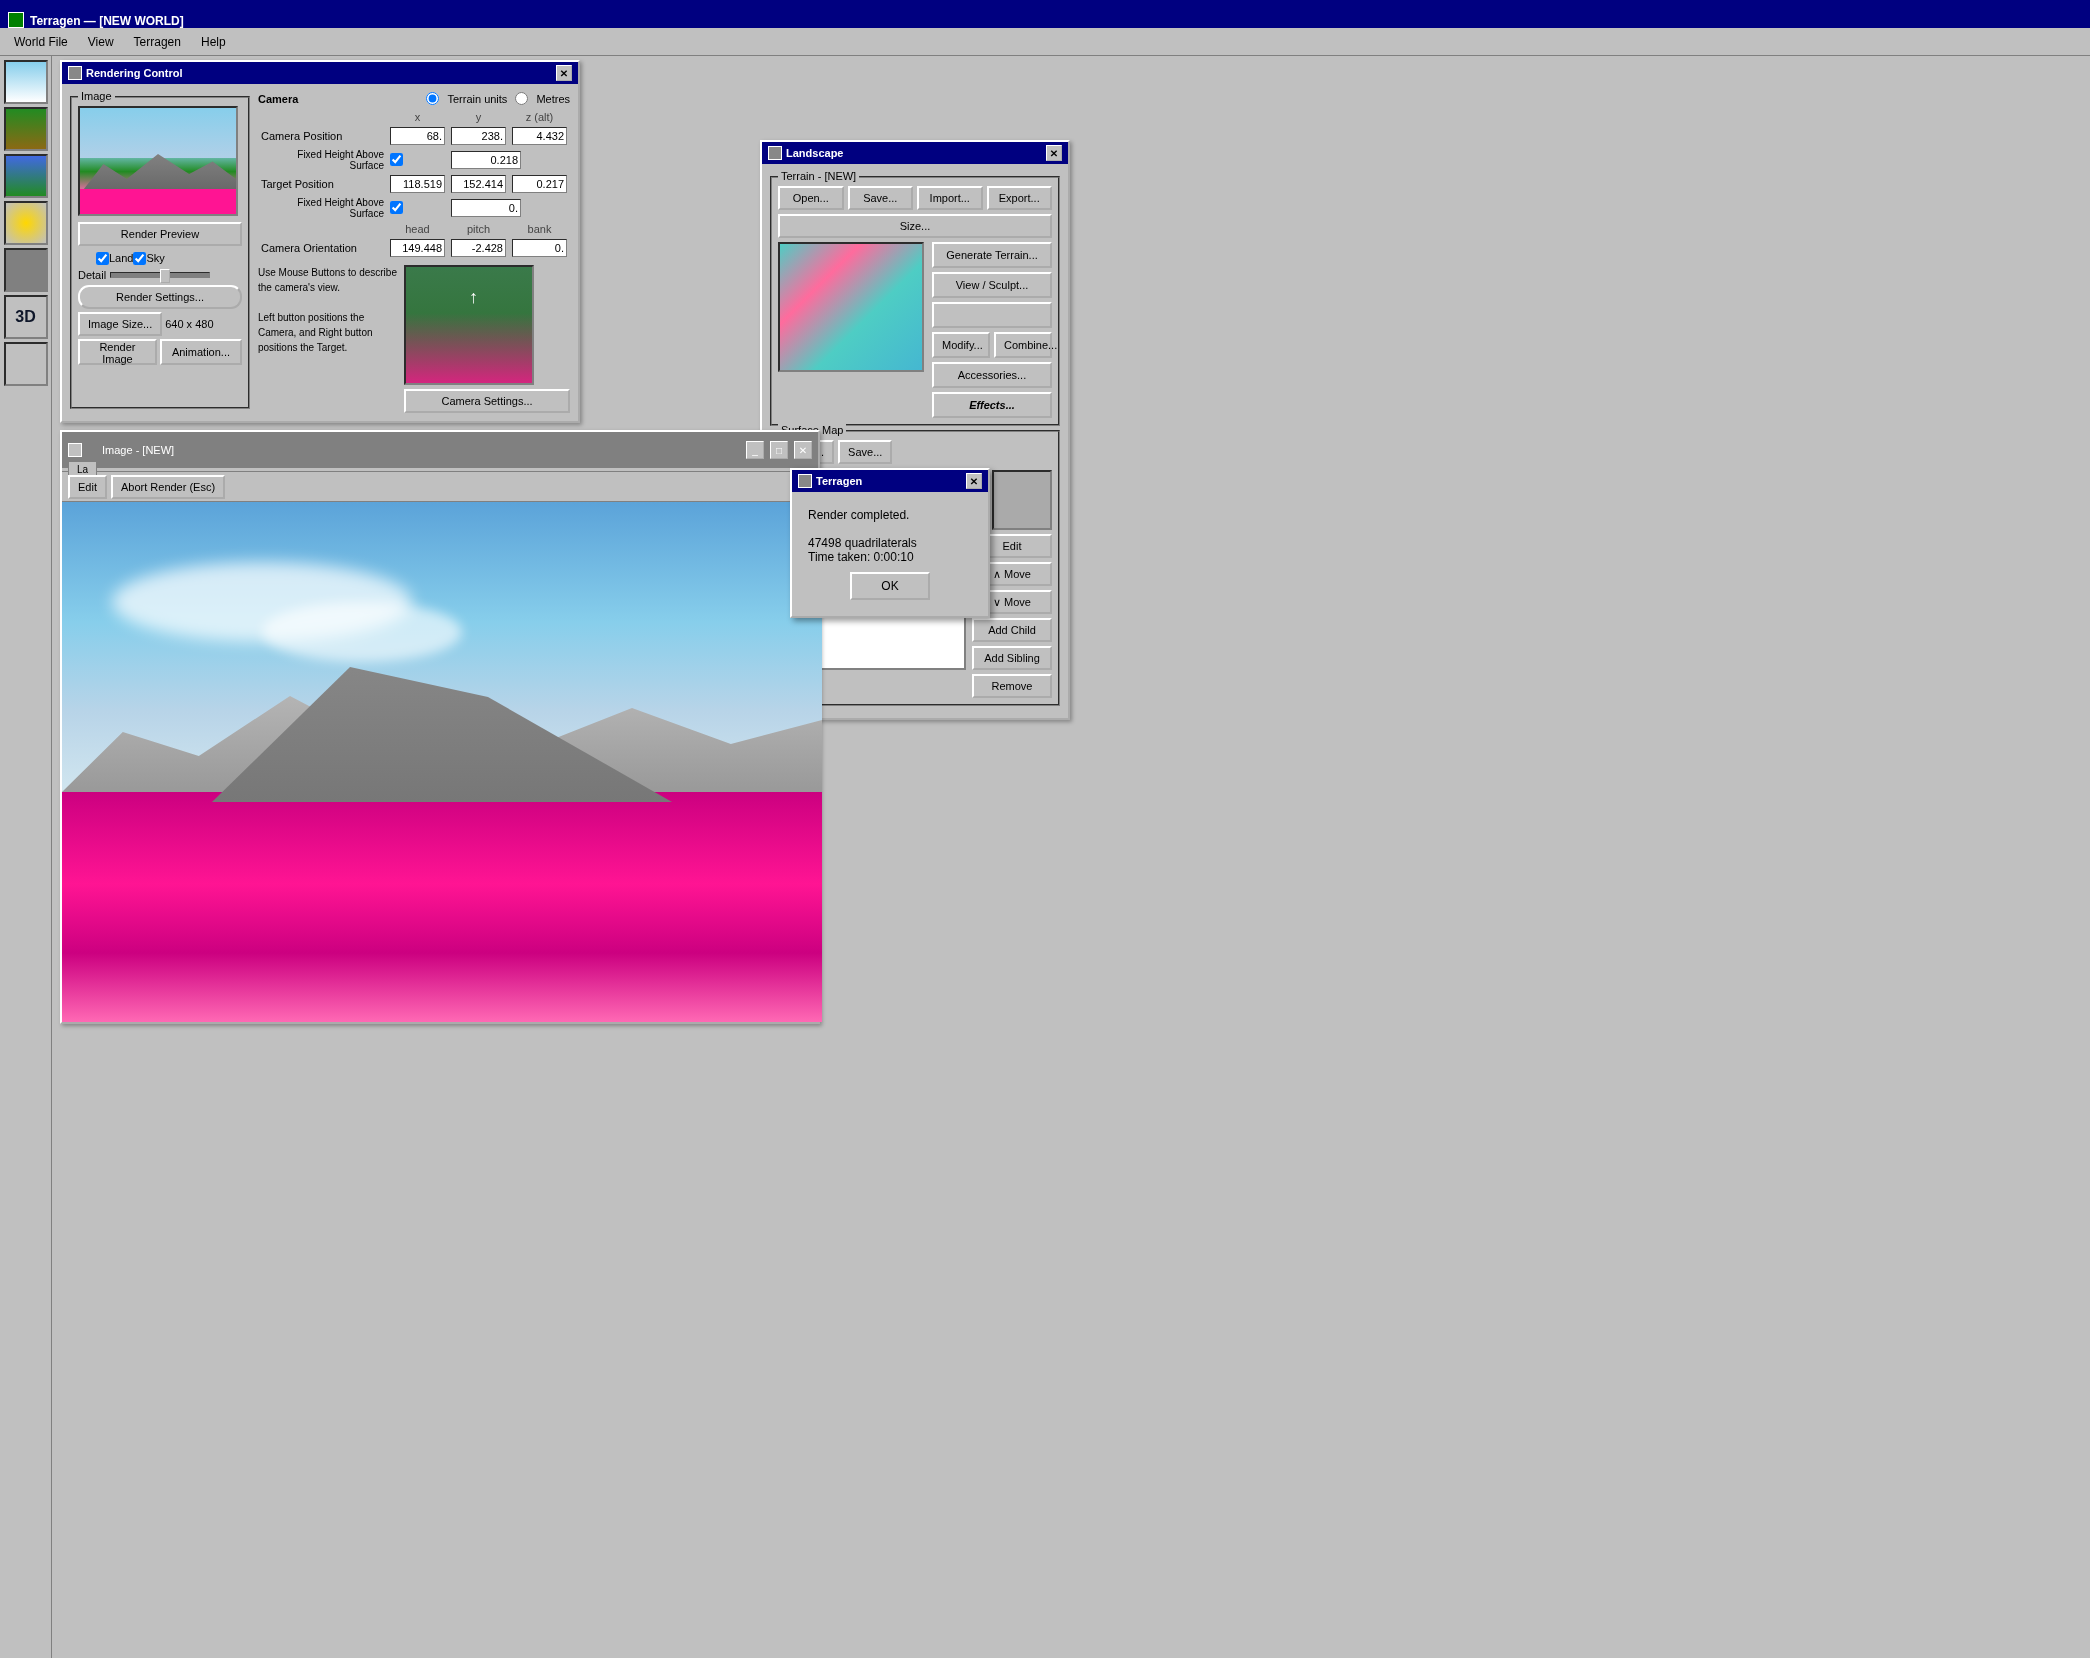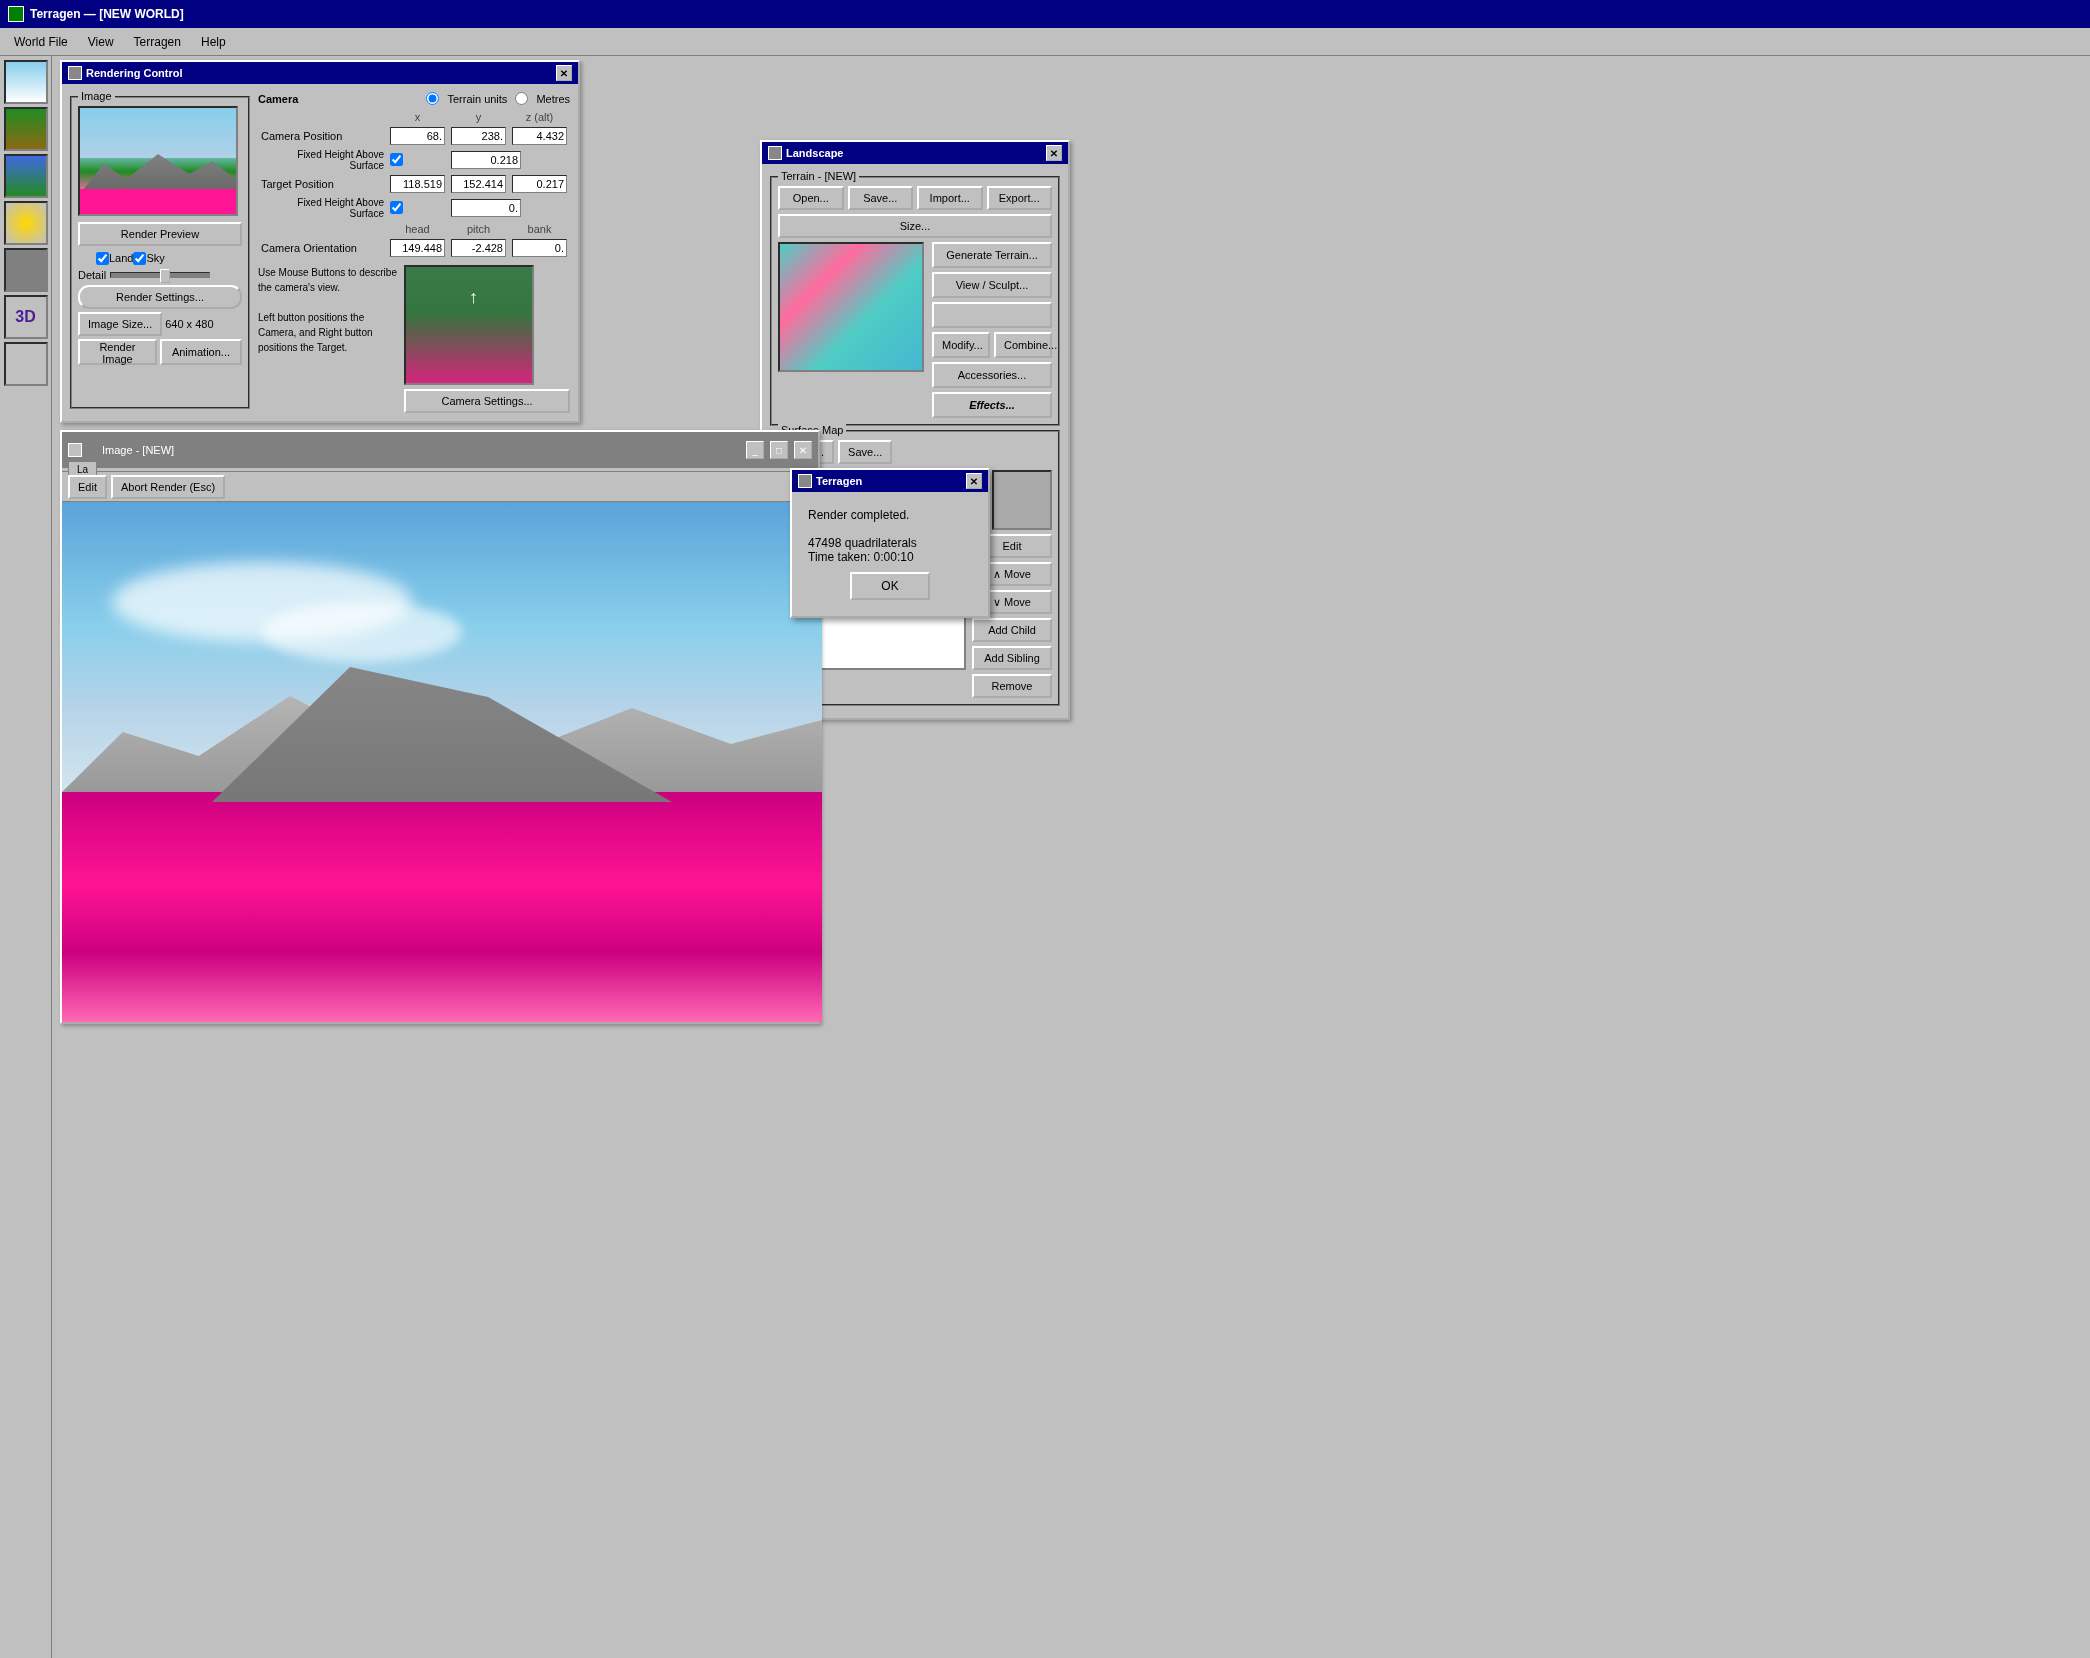--- a/index.html
+++ b/index.html
@@ -12,21 +12,21 @@
       overflow: hidden;
       position: relative;
     }
 
     
     .title-bar {
       background: #000080;
       color: white;
       height: 28px;
       display: flex;
-      align-items: center;
+      align-items: flex-end;
       padding: 0 8px;
       font-size: 12px;
       font-weight: bold;
     }
     .title-bar-icon {
       width: 16px;
       height: 16px;
       background: #008000;
       margin-right: 6px;
       border: 1px solid #fff;
@@ -70,21 +70,21 @@
       overflow: hidden;
       cursor: pointer;
     }
     .sidebar-thumb.sky { background: linear-gradient(#87ceeb, #fff); }
     .sidebar-thumb.terrain { background: linear-gradient(#228B22, #8B6914); }
     .sidebar-thumb.map { background: linear-gradient(#4169e1, #228B22); }
     .sidebar-thumb.sun { background: radial-gradient(circle, #FFD700, #c0c0c0); }
     .sidebar-thumb.grey { background: #808080; }
     .sidebar-thumb.d3 {
       background: #c0c0c0;
-      color: #4c1d95;
+      color: #0f172a;
       font-weight: bold;
       font-size: 16px;
       display: flex;
       align-items: center;
       justify-content: center;
     }
     .sidebar-thumb.camera { background: #c0c0c0; }
 
     
     .win-panel {

